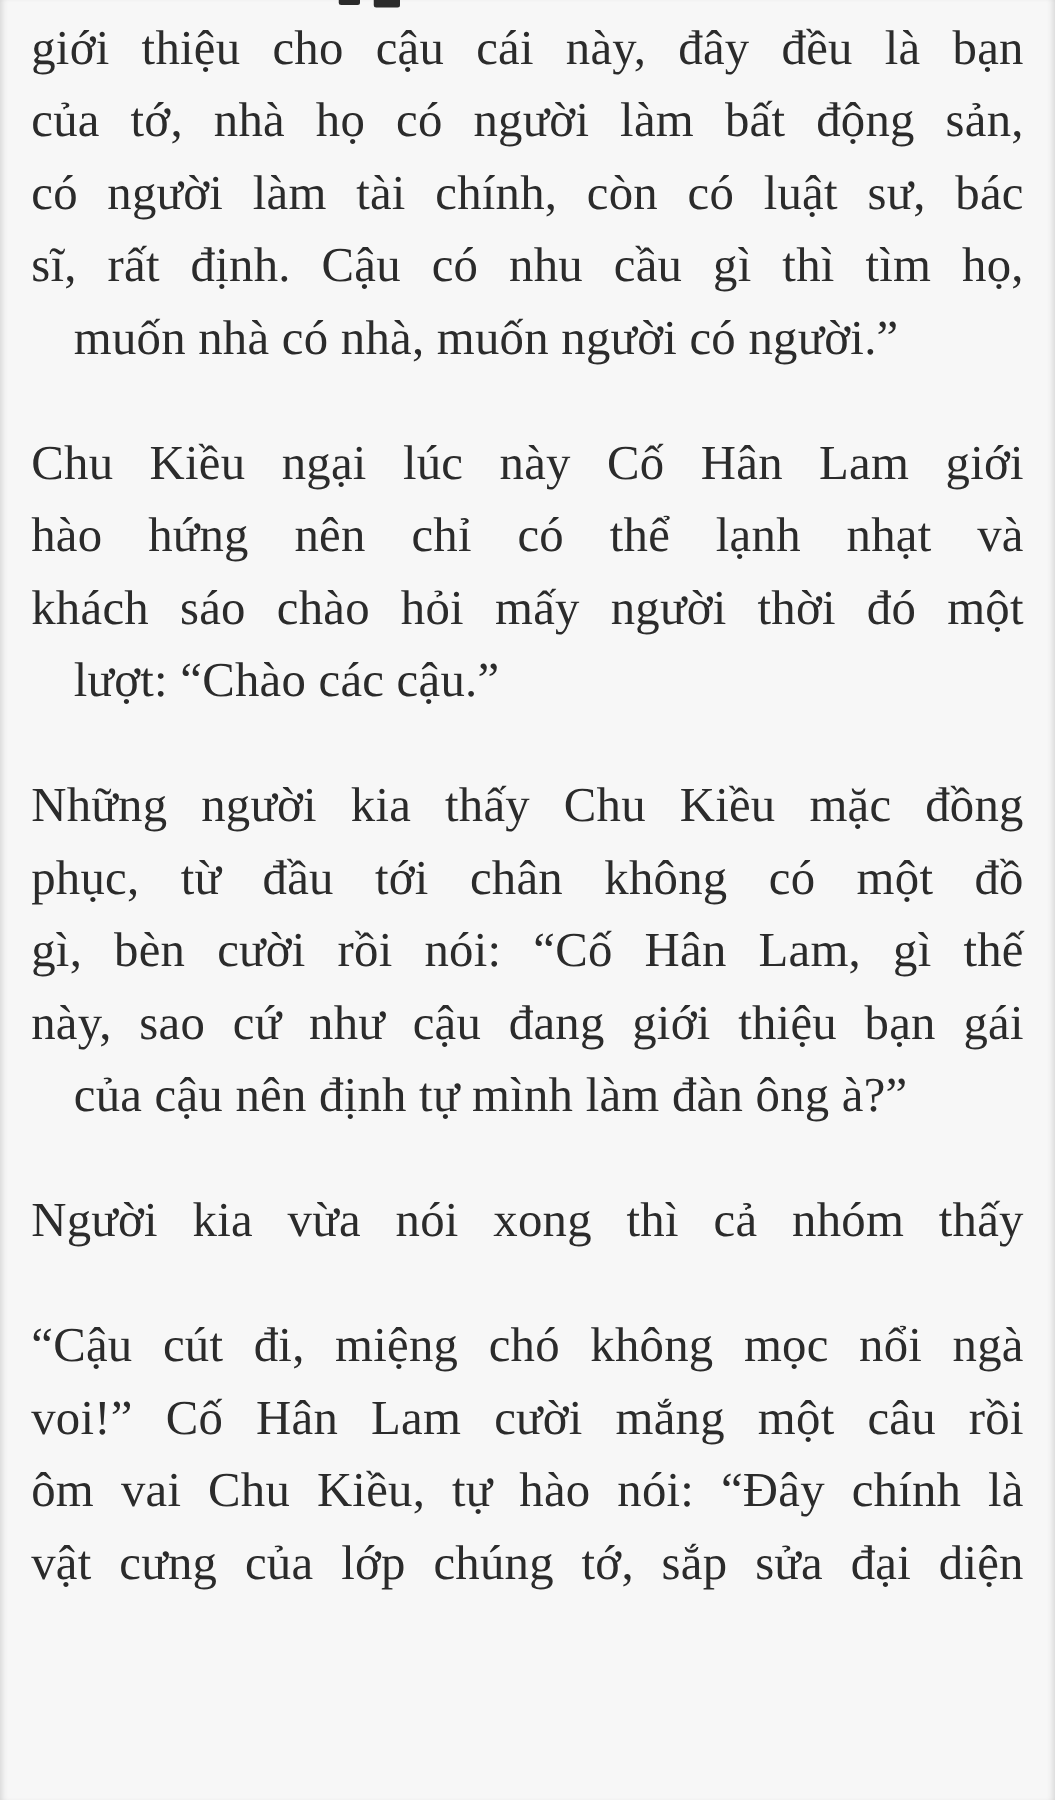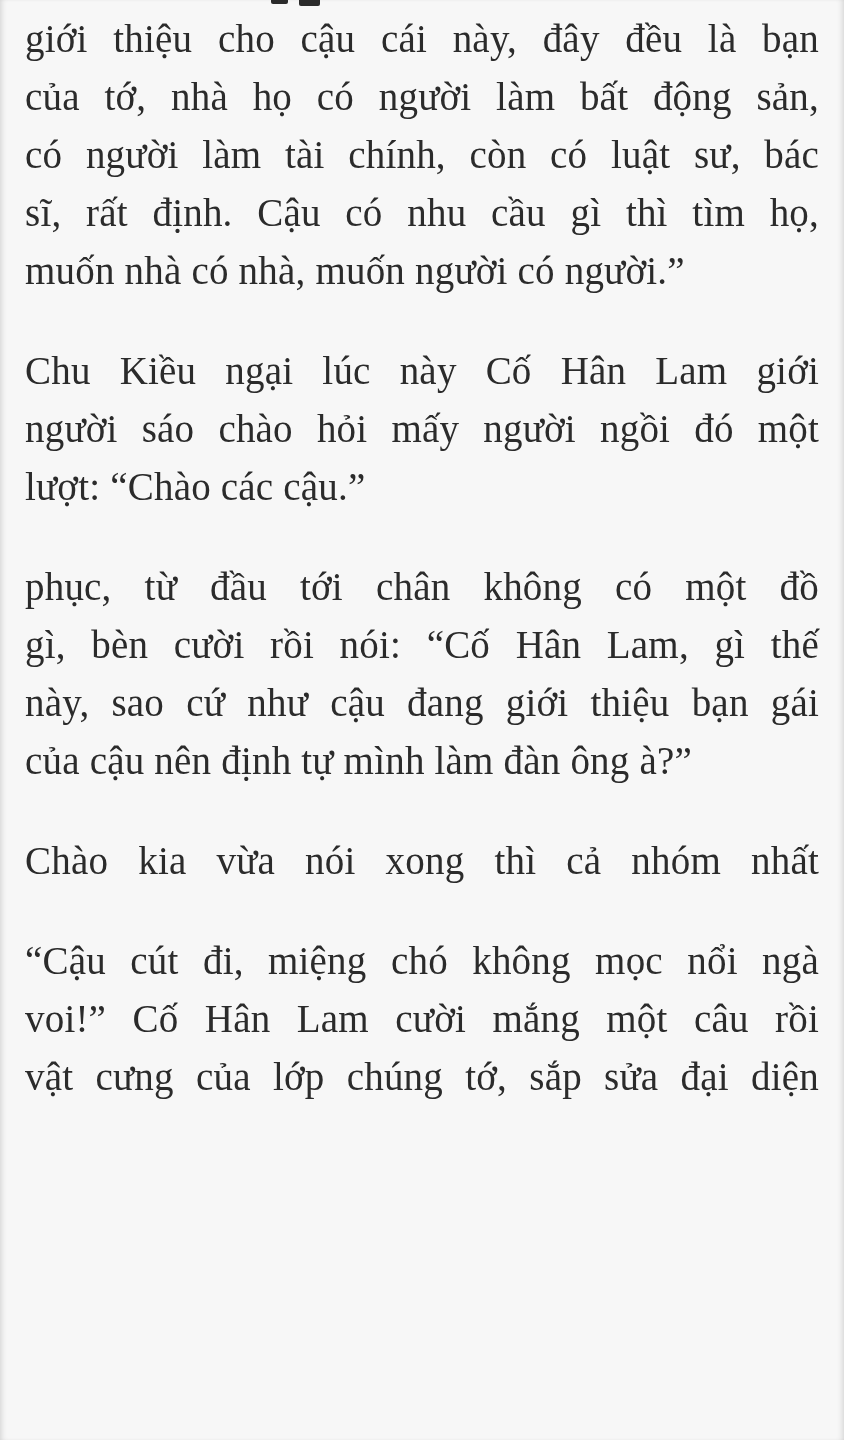--- a/index.html
+++ b/index.html
@@ -55,51 +55,55 @@
     line-height: 58px;
     letter-spacing: 0.2px;
     white-space: normal;
     text-align: justify;
     
     text-align-last: justify;
     color: var(--ink);
   }
   .text-line.lastline {
     text-align-last: left;
+    margin-left: 34px;
   }
 </style>
 </head>
 <body>
 
 <div class="reader-page">
   <div class="text-column" id="text-column">
       <div class="paragraph">
         <div class="text-line">giới thiệu cho cậu cái này, đây đều là bạn</div>
         <div class="text-line">của tớ, nhà họ có người làm bất động sản,</div>
         <div class="text-line">có người làm tài chính, còn có luật sư, bác</div>
         <div class="text-line">sĩ, rất định. Cậu có nhu cầu gì thì tìm họ,</div>
         <div class="text-line lastline">muốn nhà có nhà, muốn người có người.”</div>
       </div>
       <div class="paragraph">
         <div class="text-line">Chu Kiều ngại lúc này Cố Hân Lam giới</div>
-        <div class="text-line">người sáo chào hỏi mấy người ngồi đó một</div>
+        <div class="text-line">hào hứng nên chỉ có thể lạnh nhạt và</div>
+        <div class="text-line">khách sáo chào hỏi mấy người thời đó một</div>
         <div class="text-line lastline">lượt: “Chào các cậu.”</div>
       </div>
       <div class="paragraph">
+        <div class="text-line">Những người kia thấy Chu Kiều mặc đồng</div>
         <div class="text-line">phục, từ đầu tới chân không có một đồ</div>
         <div class="text-line">gì, bèn cười rồi nói: “Cố Hân Lam, gì thế</div>
         <div class="text-line">này, sao cứ như cậu đang giới thiệu bạn gái</div>
         <div class="text-line lastline">của cậu nên định tự mình làm đàn ông à?”</div>
       </div>
       <div class="paragraph">
-        <div class="text-line">Chào kia vừa nói xong thì cả nhóm nhất</div>
+        <div class="text-line">Người kia vừa nói xong thì cả nhóm thấy</div>
       </div>
       <div class="paragraph">
         <div class="text-line">“Cậu cút đi, miệng chó không mọc nổi ngà</div>
         <div class="text-line">voi!” Cố Hân Lam cười mắng một câu rồi</div>
+        <div class="text-line">ôm vai Chu Kiều, tự hào nói: “Đây chính là</div>
         <div class="text-line">vật cưng của lớp chúng tớ, sắp sửa đại diện</div>
       </div>
     </div>
   <div class="top-fragment">
     <span class="frag f1"></span>
     <span class="frag f2"></span>
   </div>
 </div>
 
 </body></html>

